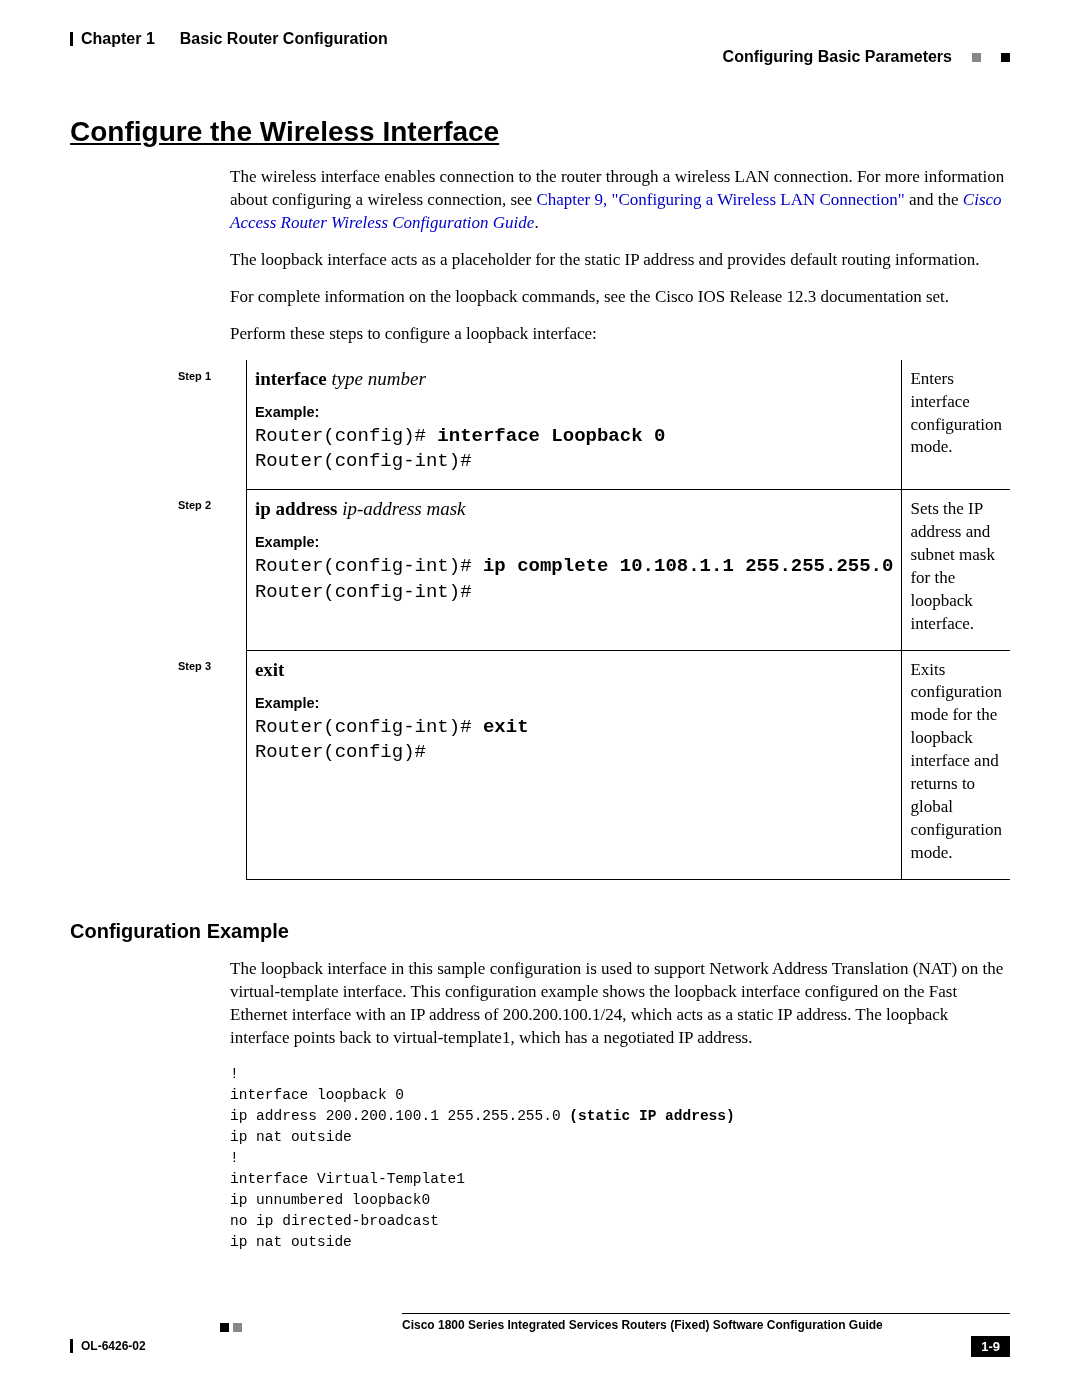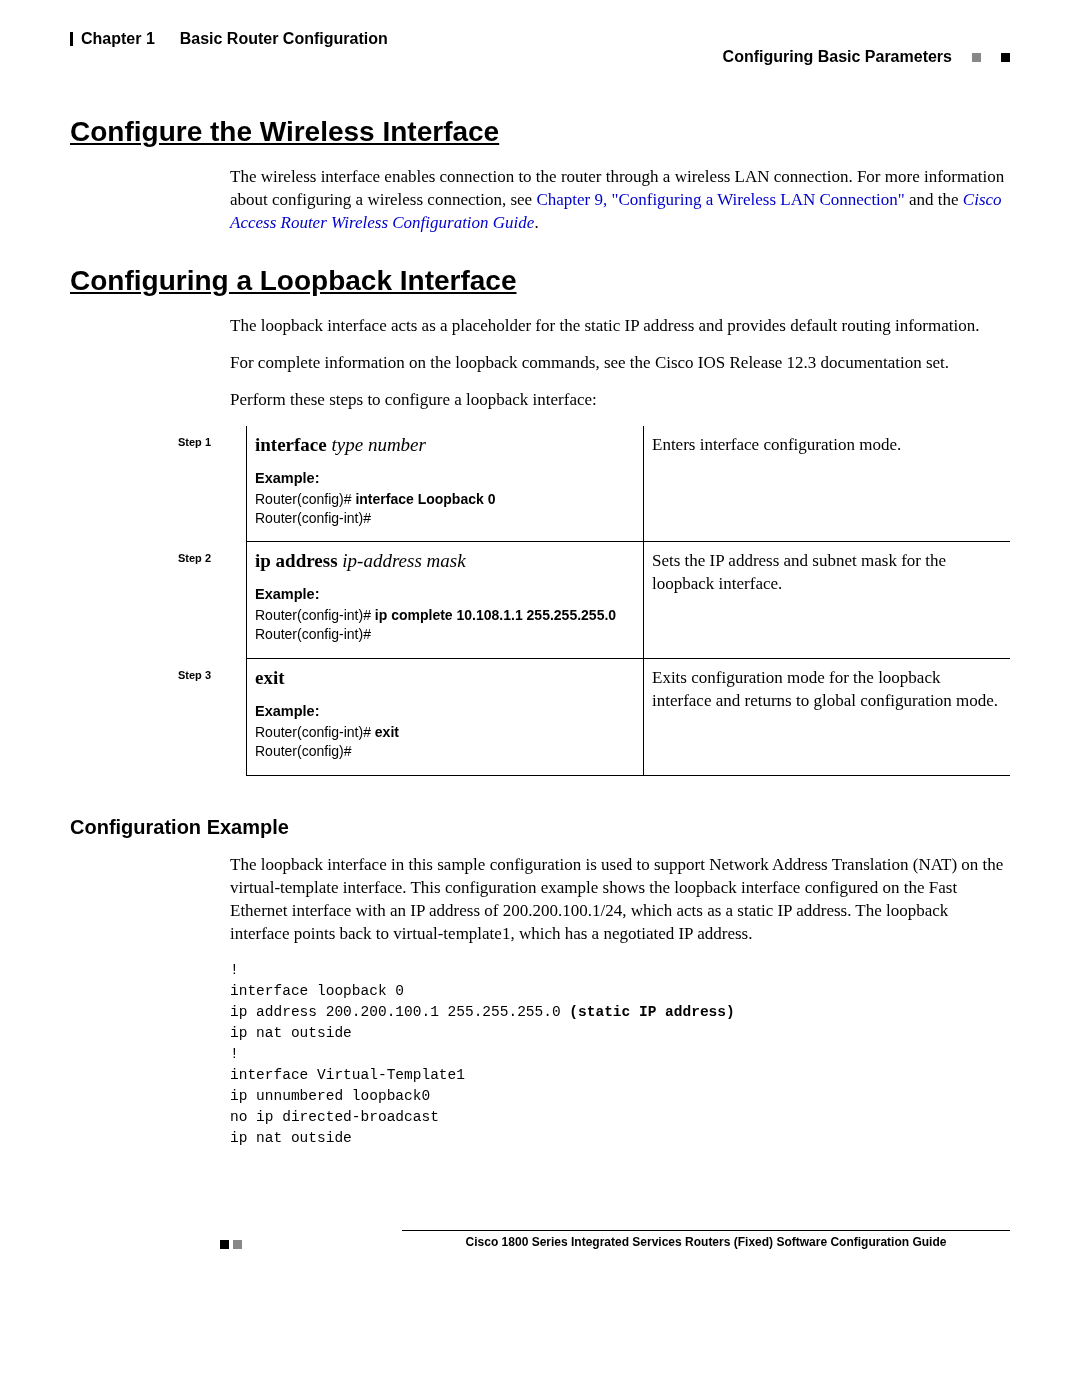--- a/index.html
+++ b/index.html
@@ -130,22 +130,22 @@
   }
   .cmd-main .b { font-weight: bold; }
   .cmd-main .i { font-style: italic; }
   .example-label {
     font-family: Arial, Helvetica, sans-serif;
     font-weight: bold;
     font-size: 14.5px;
     margin-bottom: 4px;
   }
   .example-code {
-    font-family: Liberation Sans, sans-serif;
-    font-size: 14px;
+    font-family: Liberation Mono, monospace;
+    font-size: 19px;
     white-space: pre;
     line-height: 1.35;
   }
   .example-code .b { font-weight: bold; }
   .purpose {
     font-family: "Times New Roman", Times, serif;
     font-size: 17px;
     line-height: 1.35;
   }
   .config-block {
@@ -160,23 +160,22 @@
   .footer {
     margin-top: 60px;
     position: relative;
     font-family: Arial, Helvetica, sans-serif;
     font-size: 12px;
   }
   .footer-line {
     border-top: 1px solid #000;
     margin-left: 160px;
     padding-top: 4px;
-    text-align: center;
-    font-weight: bold;
-    margin-top: 21px;
+    text-align: left;
+    font-weight: bold;
   }
   .footer-row {
     display: flex;
     justify-content: space-between;
     align-items: center;
     margin-top: 4px;
   }
   .footer-left {
     display: flex;
     align-items: center;
@@ -214,21 +213,20 @@
       <span class="sq-light"></span>
       <span class="sq"></span>
     </div>
   </div>
 
   <h1 class="section">Configure the Wireless Interface</h1>
   <p class="body-para">
     <span>The wireless interface enables connection to the router through a wireless LAN connection. For more information about configuring a wireless connection, see </span><span class="link">Chapter 9, "Configuring a Wireless LAN Connection"</span><span> and the </span><span class="link-italic">Cisco Access Router Wireless Configuration Guide</span><span>.</span>
   </p>
 
-  <h1 class="section">Configuring a Loopback Interface</h1>
   <p class="body-para">The loopback interface acts as a placeholder for the static IP address and provides default routing information.</p>
   <p class="body-para">For complete information on the loopback commands, see the Cisco IOS Release 12.3 documentation set.</p>
   <p class="body-para">Perform these steps to configure a loopback interface:</p>
 
   <table class="cmd-table">
     <tbody>
 
     <tr>
       <td class="stepcol">Step 1</td>
       <td class="cmdcol">
@@ -284,15 +282,22 @@
 <span>ip nat outside</span></div>
 
   <div class="footer">
     <div style="display:flex; align-items:flex-end;">
       <div class="footer-decor">
         <span class="sq"></span>
         <span class="sq-light"></span>
       </div>
       <div class="footer-line" style="flex:1;">Cisco 1800 Series Integrated Services Routers (Fixed) Software Configuration Guide</div>
     </div>
+    <div class="footer-row">
+      <div class="footer-left">
+        <span class="bar-v"></span>
+        <span>OL-6426-02</span>
+      </div>
+      <span class="page-num">1-9</span>
+    </div>
   </div>
 
 </div>
 
 </body></html>

